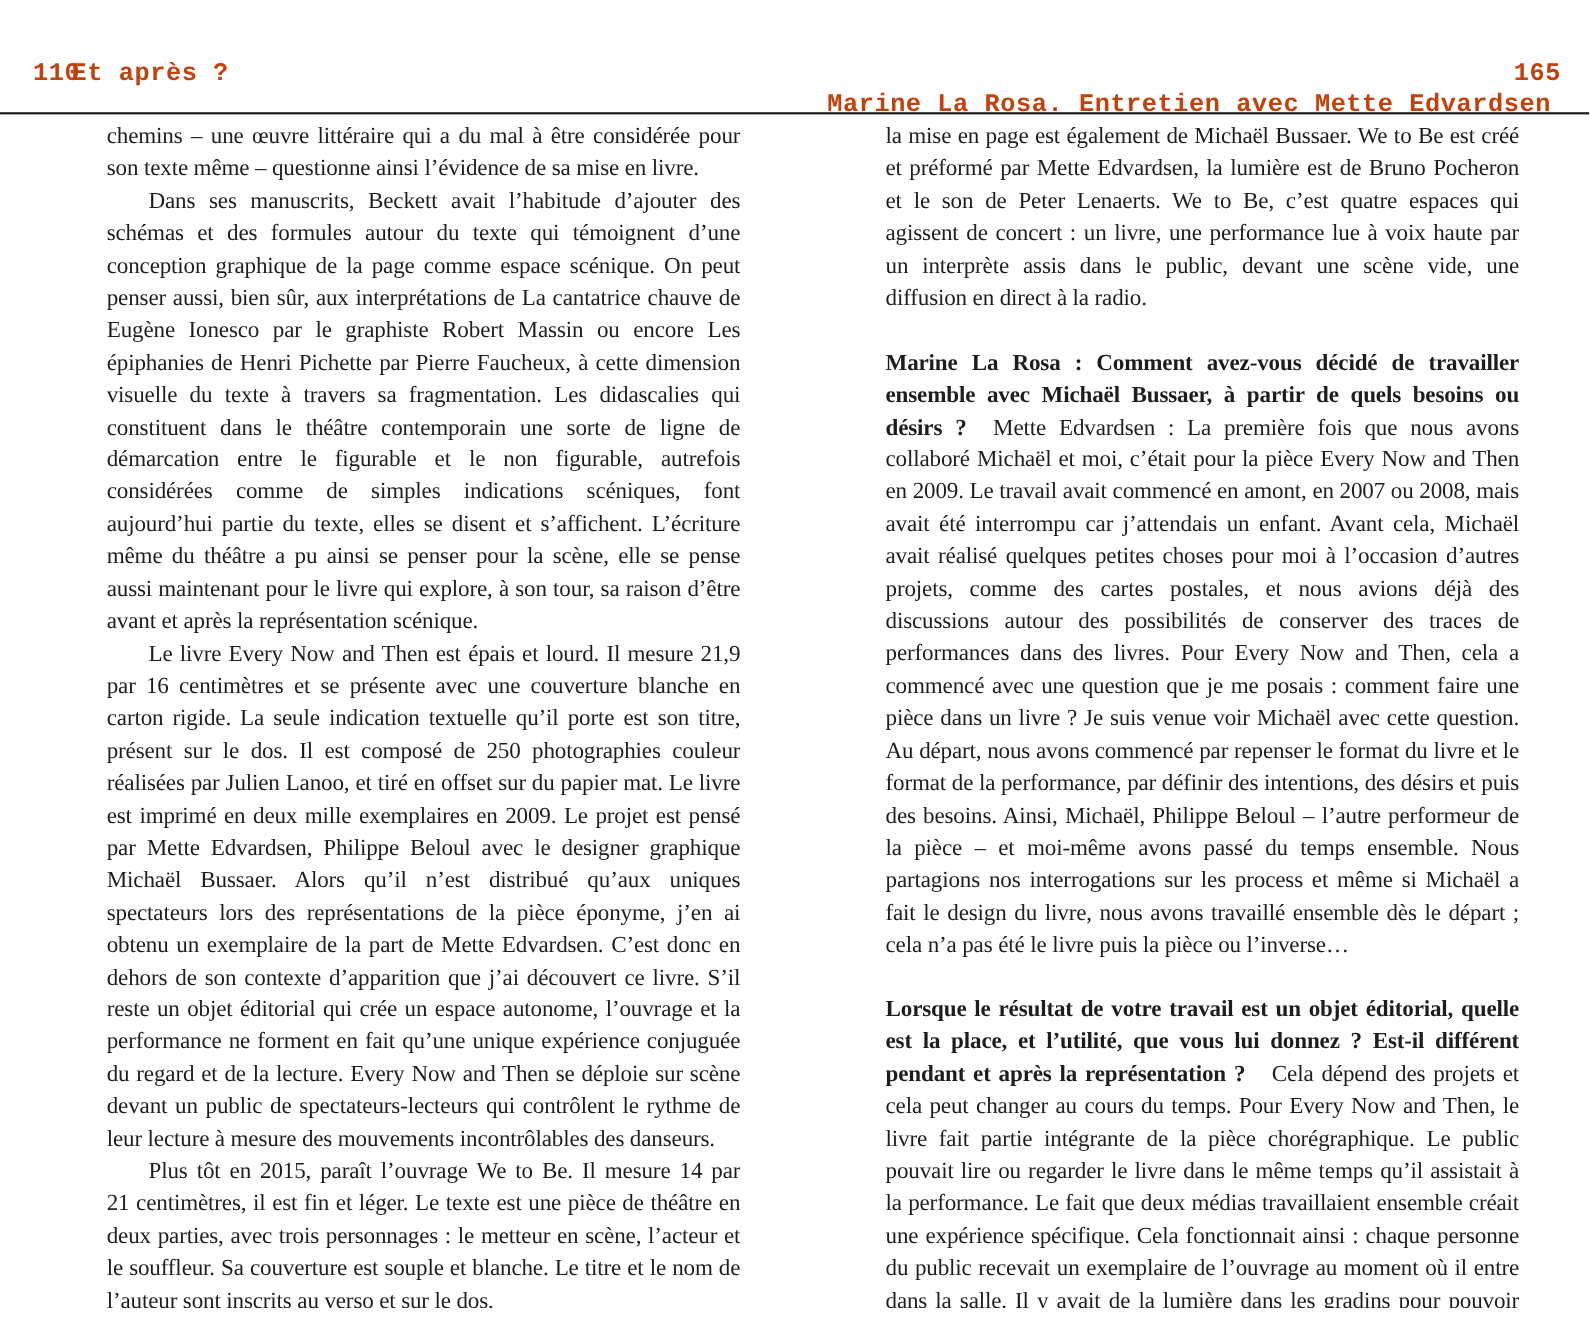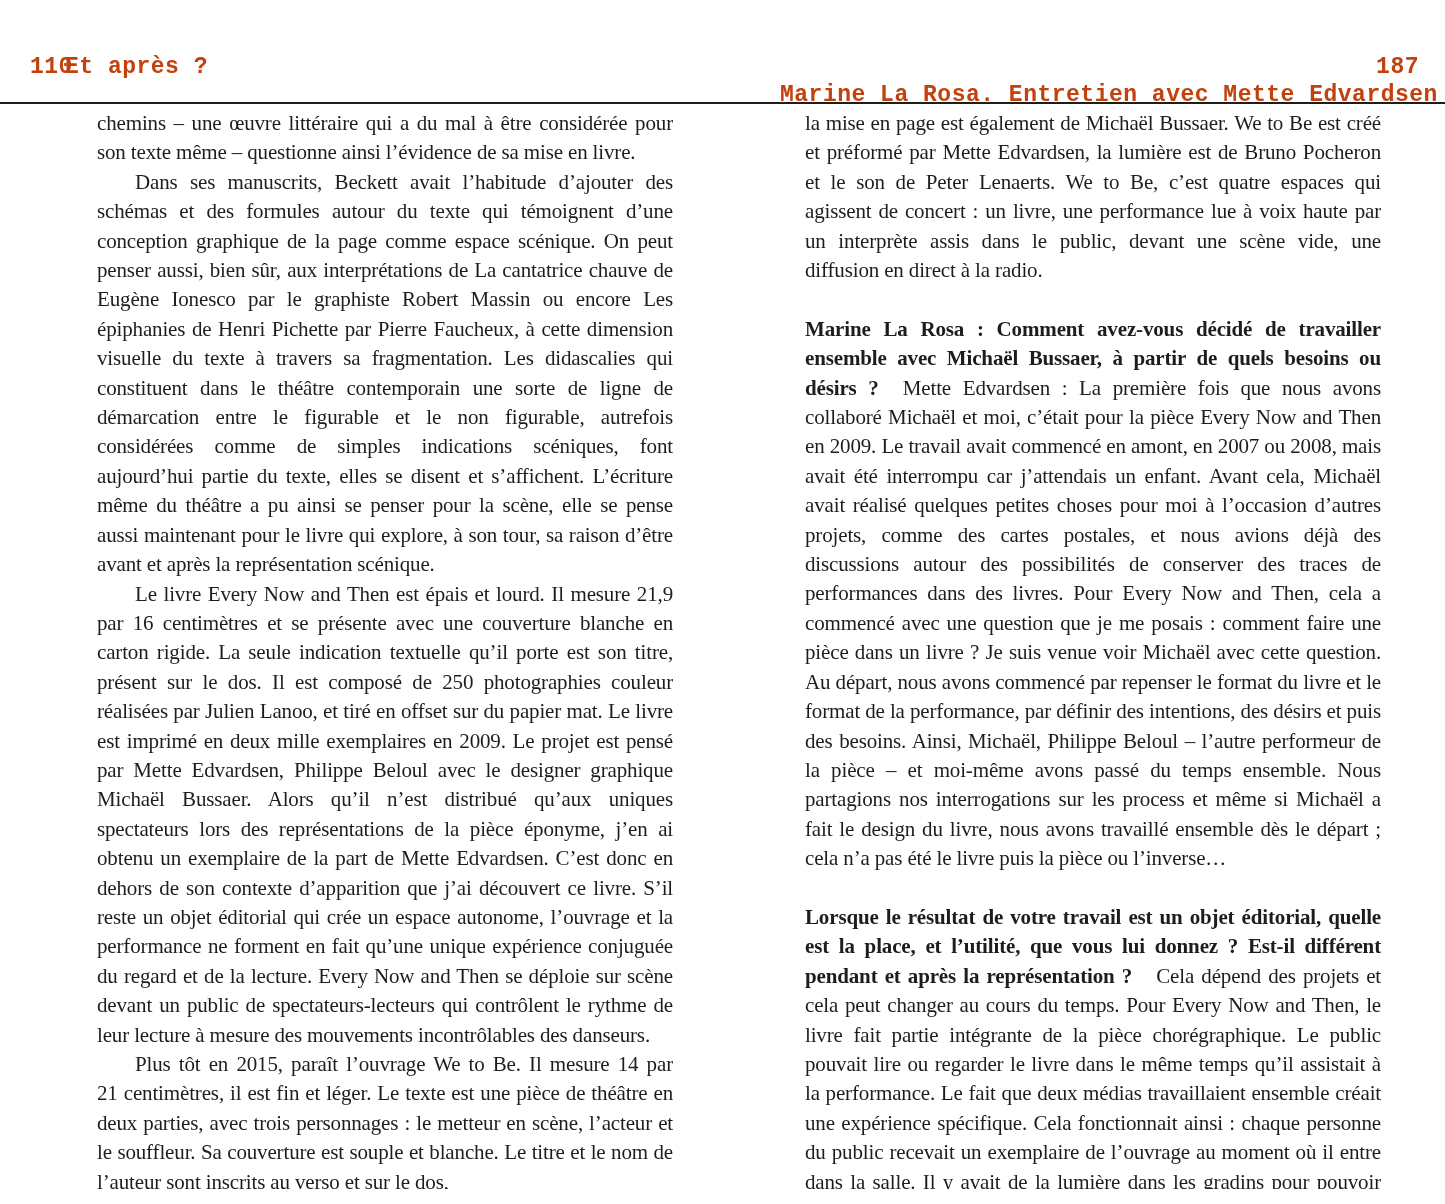--- a/index.html
+++ b/index.html
@@ -21,21 +21,21 @@
     top: 54px;
     font-family: Liberation Mono, monospace;
     font-weight: bold;
     font-size: 23px;
     letter-spacing: 0.5px;
     color: #c2410c;
     white-space: nowrap;
   }
   #hdr-left-num   { left: 30px; }
   #hdr-left-title { left: 65px;  width: 576px; text-align: left; }
-  #hdr-right-title{ left: 780px; width: 576px; text-align: center; margin-top: 28px; }
+  #hdr-right-title{ left: 752px; width: 576px; text-align: center; margin-top: 28px; }
   #hdr-right-num  { right: 26px; }
   
   #header-rule {
     position: absolute;
     left: 0; top: 102px;
     width: 1445px; height: 2px;
     background: #1d1d1b;
   }
   
   .col {
@@ -62,21 +62,21 @@
 </style>
 </head>
 <body>
 
 <div class="hdr" id="hdr-left-num">110</div>
 
 <div class="hdr" id="hdr-left-title">Et après&nbsp;?</div>
 
 <div class="hdr" id="hdr-right-title">Marine La Rosa. Entretien avec Mette Edvardsen</div>
 
-<div class="hdr" id="hdr-right-num">187</div>
+<div class="hdr" id="hdr-right-num">165</div>
 
 <div id="header-rule"></div>
 
 <div class="col" id="left-column">
     <p class=""><span>chemins – une œuvre littéraire qui a du mal à être considérée pour son texte même – questionne ainsi l’évidence de sa mise en livre.</span></p>
     <p class="indent "><span>Dans ses manuscrits, Beckett avait l’habitude d’ajouter des schémas et des formules autour du texte qui témoignent d’une conception graphique de la page comme espace scénique. On peut penser aussi, bien sûr, aux interprétations de </span><span class="i">La cantatrice chauve</span><span> de Eugène Ionesco par le graphiste Robert Massin ou encore </span><span class="i">Les épiphanies</span><span> de Henri Pichette par Pierre Faucheux, à cette dimension visuelle du texte à travers sa fragmentation. Les didascalies qui constituent dans le théâtre contemporain une sorte de ligne de démarcation entre le figurable et le non figurable, autrefois considérées comme de simples indications scéniques, font aujourd’hui partie du texte, elles se disent et s’affichent. L’écriture même du théâtre a pu ainsi se penser pour la scène, elle se pense aussi maintenant pour le livre qui explore, à son tour, sa raison d’être avant et après la représentation scénique.</span></p>
     <p class="indent "><span>Le livre </span><span class="i">Every Now and Then</span><span> est épais et lourd. Il mesure 21,9 par 16 centimètres et se présente avec une couverture blanche en carton rigide. La seule indication textuelle qu’il porte est son titre, présent sur le dos. Il est composé de 250 photographies couleur réalisées par Julien Lanoo, et tiré en offset sur du papier mat. Le livre est imprimé en deux mille exemplaires en 2009. Le projet est pensé par Mette Edvardsen, Philippe Beloul avec le designer graphique Michaël Bussaer. Alors qu’il n’est distribué qu’aux uniques spectateurs lors des représentations de la pièce éponyme, j’en ai obtenu un exemplaire de la part de Mette Edvardsen. C’est donc en dehors de son contexte d’apparition que j’ai découvert ce livre. S’il reste un objet éditorial qui crée un espace autonome, l’ouvrage et la performance ne forment en fait qu’une unique expérience conjuguée du regard et de la lecture. </span><span class="i">Every Now and Then</span><span> se déploie sur scène devant un public de spectateurs-lecteurs qui contrôlent le rythme de leur lecture à mesure des mouvements incontrôlables des danseurs.</span></p>
     <p class="indent "><span>Plus tôt en 2015, paraît l’ouvrage </span><span class="i">We to Be</span><span>. Il mesure 14 par 21&nbsp;centimètres, il est fin et léger. Le texte est une pièce de théâtre en deux parties, avec trois personnages&nbsp;: le metteur en scène, l’acteur et le souffleur. Sa couverture est souple et blanche. Le titre et le nom de l’auteur sont inscrits au verso et sur le dos,</span></p>
   </div>
 

